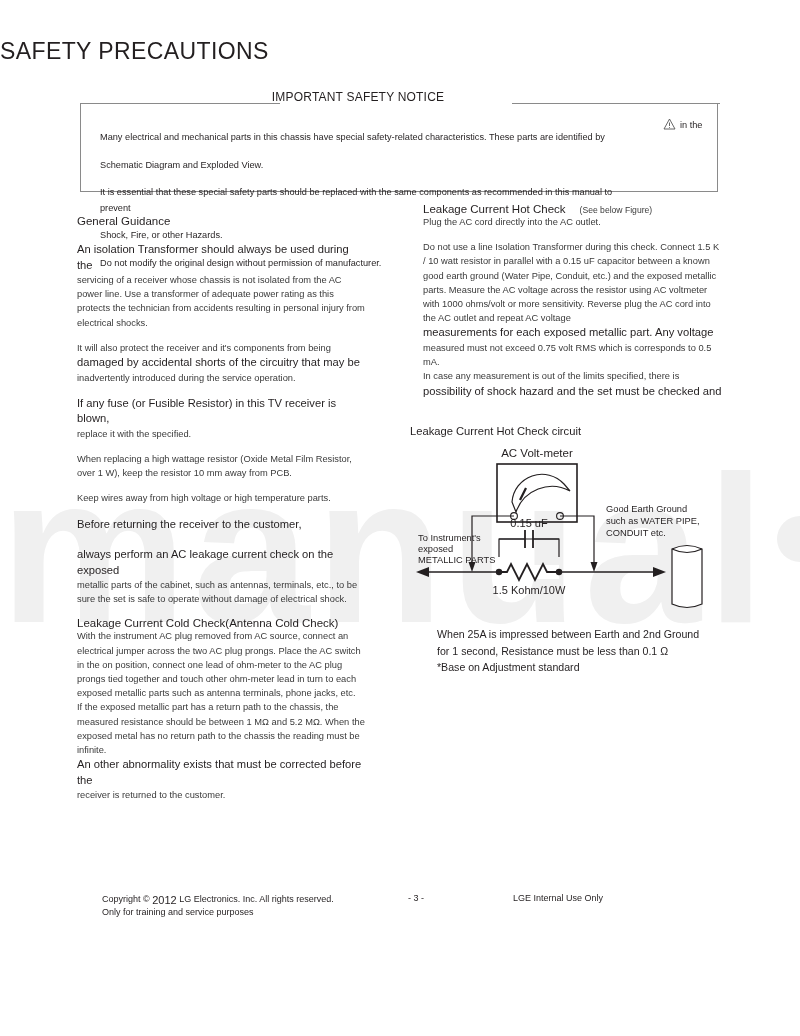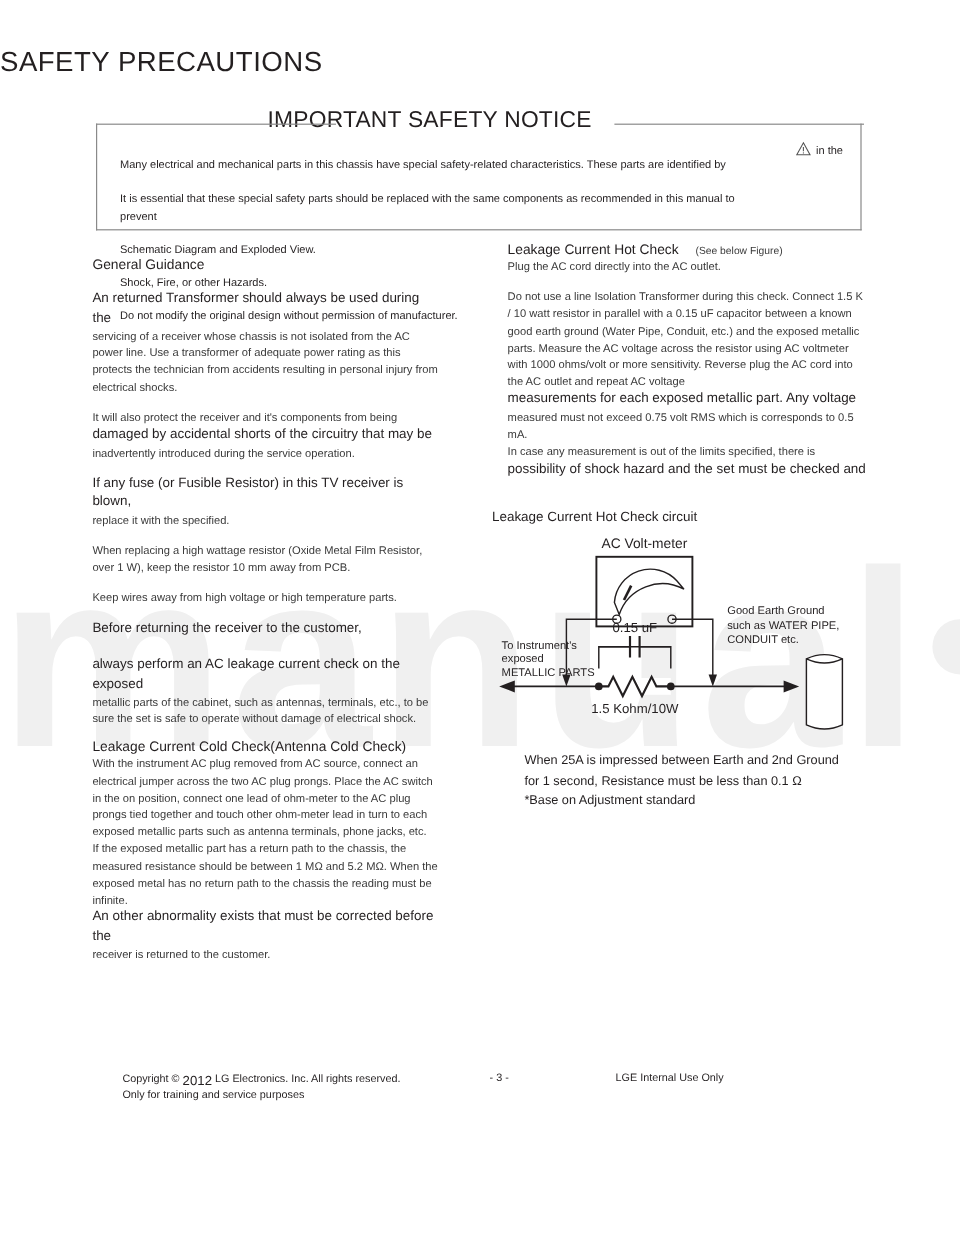--- a/index.html
+++ b/index.html
@@ -51,21 +51,21 @@
     width: 800px;
     font-size: 23px;
     letter-spacing: 0.4px;
     color: #231f20;
   }
   #notice-heading {
     position: absolute;
     left: 0; top: 90px;
     width: 716px;
     text-align: center;
-    font-size: 19px;
+    font-size: 12px;
     letter-spacing: 0.2px;
   }
   
   .notice-rule {
     position: absolute;
     top: 103px;
     height: 1px;
     background: #8a8a8a;
   }
   #notice-rule-left  { left: 80px;  width: 200px; }
@@ -206,41 +206,41 @@
 <div class="page">
 
   <div id="page-title">SAFETY PRECAUTIONS</div>
   <div id="notice-heading">IMPORTANT SAFETY NOTICE</div>
   <div class="notice-rule" id="notice-rule-left"></div>
   <div class="notice-rule" id="notice-rule-right"></div>
 
   <div id="notice-box"></div>
   <div id="notice-body">
     <p>Many electrical and mechanical parts in this chassis have special safety-related characteristics. These parts are identified by</p>
+    <p>Schematic Diagram and Exploded View.</p>
     <p>It is essential that these special safety parts should be replaced with the same components as recommended in this manual to prevent</p>
-    <p>Schematic Diagram and Exploded View.</p>
     <p>Shock, Fire, or other Hazards.</p>
     <p>Do not modify the original design without permission of manufacturer.</p>
   </div>
   <div id="warn-inline">
     <span class="warn-tri">
       <svg width="13" height="12" viewBox="0 0 13 12">
         <polygon points="6.5,1 12,11 1,11" fill="none" stroke="#555" stroke-width="0.9"></polygon>
         <line x1="6.5" y1="4.5" x2="6.5" y2="8" stroke="#555" stroke-width="0.9"></line>
         <circle cx="6.5" cy="9.4" r="0.5" fill="#555"></circle>
       </svg>
     </span><span>in the</span>
   </div>
 
   <div class="col" id="left-col">
 
     <h3 class="sec">General Guidance</h3>
     <div class="gap-lg"></div>
 
-    <p class="t-big">An returned Transformer should always be used during the</p>
+    <p class="t-big">An isolation Transformer should always be used during the</p>
     <p class="t-sm">servicing of a receiver whose chassis is not isolated from the AC power line. Use a transformer of adequate power rating as this protects the technician from accidents resulting in personal injury from electrical shocks.</p>
     <div class="gap-md"></div>
 
     <p class="t-sm">It will also protect the receiver and it's components from being</p>
     <p class="t-big">damaged by accidental shorts of the circuitry that may be</p>
     <p class="t-sm">inadvertently introduced during the service operation.</p>
     <div class="gap-md"></div>
 
     <p class="t-big">If any fuse (or Fusible Resistor) in this TV receiver is blown,</p>
     <p class="t-sm">replace it with the specified.</p>

